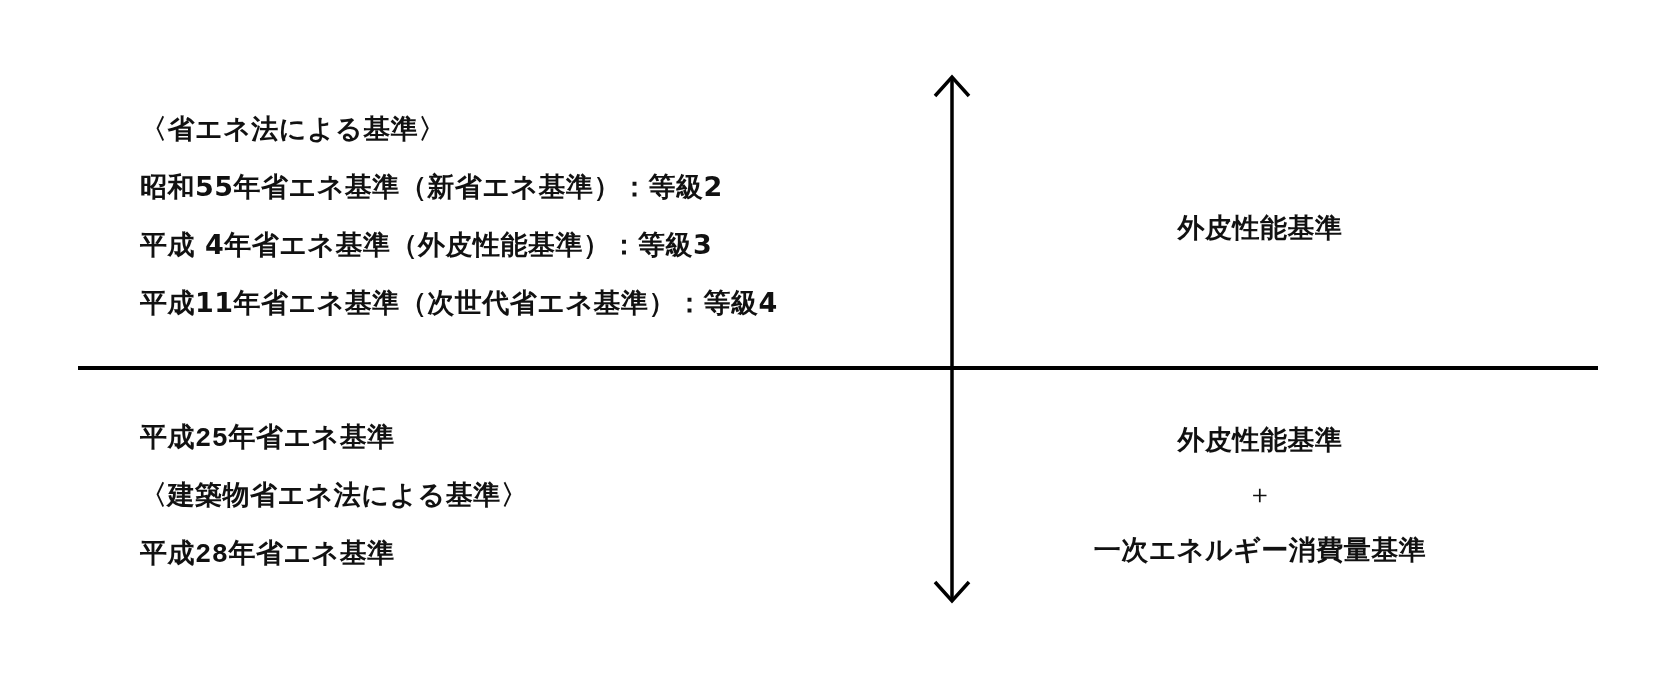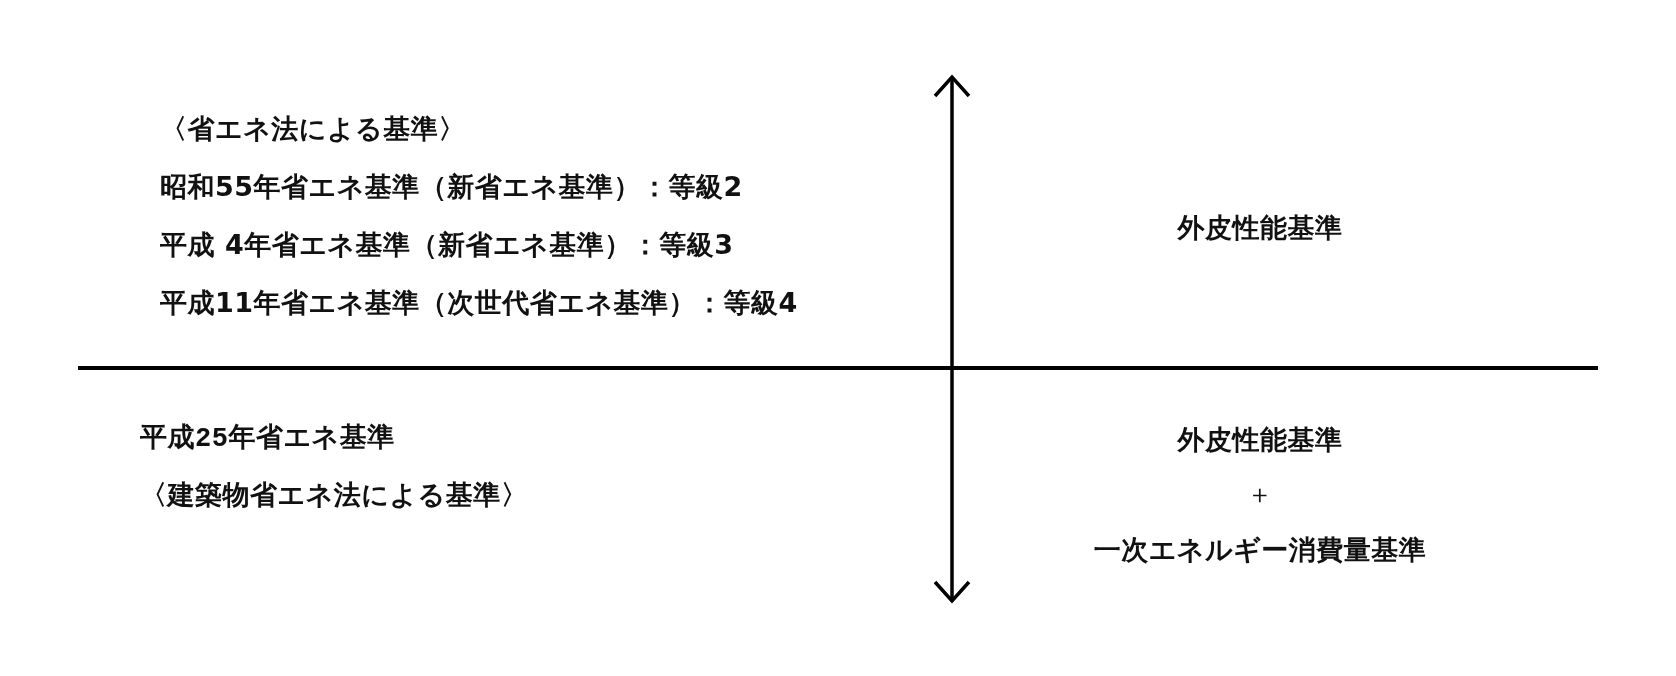--- a/index.html
+++ b/index.html
@@ -33,21 +33,20 @@
     .text-block {
       position: absolute;
       font-weight: bold;
       font-size: 27px;
       letter-spacing: 0.5px;
       white-space: nowrap;
     }
     .left-top {
       left: 140px;
       top: 100px;
-      margin-left: 20px;
     }
     .left-top .line {
       height: 58px;
       line-height: 58px;
     }
     .left-bottom {
       left: 140px;
       top: 410px;
       font-family: Liberation Mono, monospace;
     }
@@ -83,30 +82,31 @@
 
 <svg class="arrow-svg" viewBox="0 0 60 540" xmlns="http://www.w3.org/2000/svg">
   <line x1="30" y1="8" x2="30" y2="530" stroke="#000" stroke-width="3.5"></line>
   <polyline points="13,26 30,7 47,26" fill="none" stroke="#000" stroke-width="3.5"></polyline>
   <polyline points="13,512 30,531 47,512" fill="none" stroke="#000" stroke-width="3.5"></polyline>
 </svg>
 
 <div class="text-block left-top">
   <div class="line">〈省エネ法による基準〉</div>
   <div class="line">昭和55年省エネ基準（新省エネ基準）：等級2</div>
-  <div class="line">平成 4年省エネ基準（新省エネ基準）：等級3</div>
+  <div class="line">平成 4年省エネ基準（外皮性能基準）：等級3</div>
   <div class="line">平成11年省エネ基準（次世代省エネ基準）：等級4</div>
 </div>
 
 <div class="text-block right-top">
   <div>外皮性能基準</div>
 </div>
 
 <div class="text-block left-bottom">
   <div class="line">平成25年省エネ基準</div>
   <div class="line">〈建築物省エネ法による基準〉</div>
+  <div class="line">平成28年省エネ基準</div>
 </div>
 
 <div class="text-block right-bottom">
   <div class="line">外皮性能基準</div>
   <div class="line plus">＋</div>
   <div class="line">一次エネルギー消費量基準</div>
 </div>
 
 </body></html>

